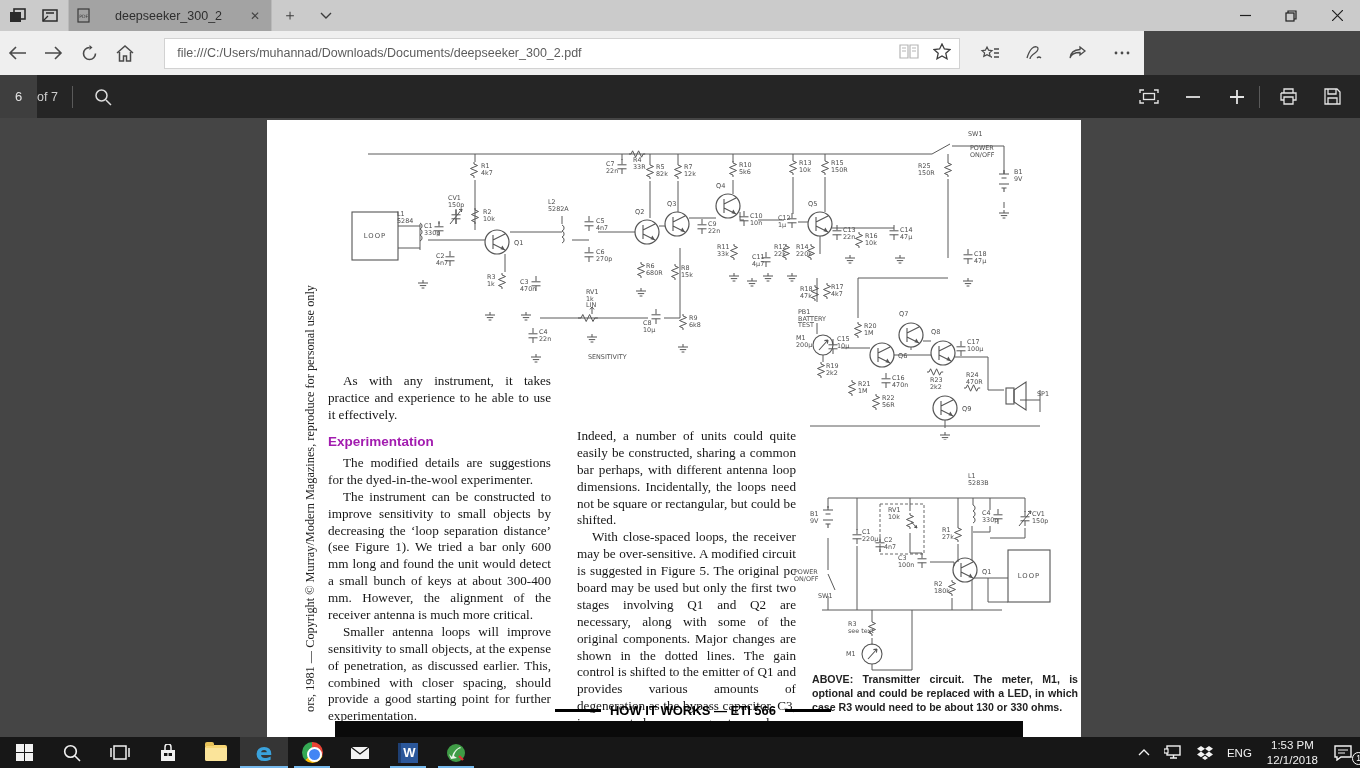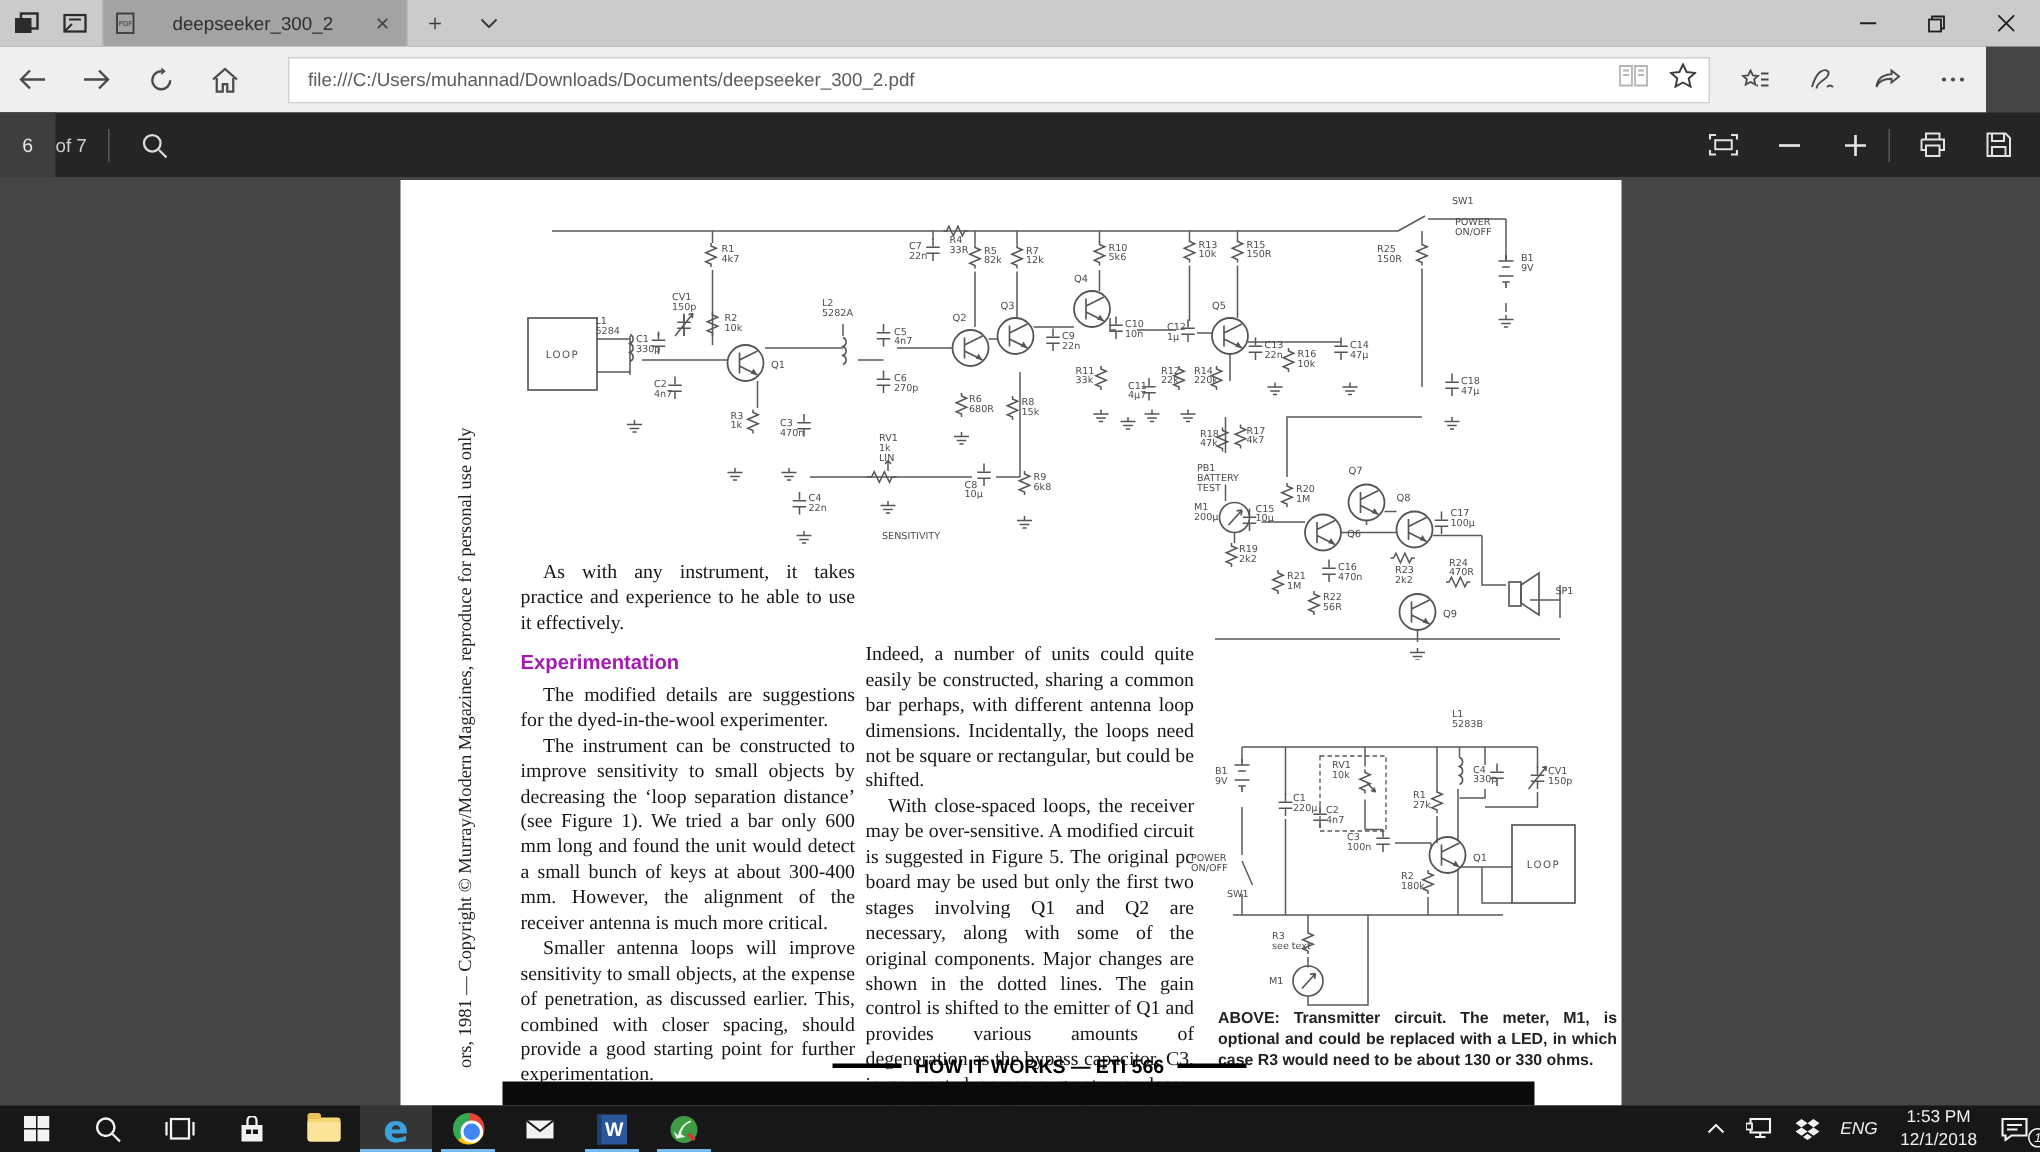--- a/index.html
+++ b/index.html
@@ -10,21 +10,21 @@
   .titlebar { position:absolute; left:0; top:0; width:1360px; height:31px; background:#cbcbcb; display:flex; align-items:stretch; }
   .tb-icon { width:34px; display:flex; align-items:center; justify-content:center; color:#2b2b2b; }
   .tab { width:204px; background:#a3a3a3; border-left:1px solid #b9b9b9; border-right:1px solid #b9b9b9; display:flex; align-items:center; padding:0 8px; gap:25px; }
   .tab-title { font-size:12.5px; color:#2e2e2e; flex:1; white-space:nowrap; overflow:hidden; }
   .tab-close { color:#444; font-size:12px; padding:0 3px; }
   .newtab, .tablist { width:36px; display:flex; align-items:center; justify-content:center; color:#3c3c3c; font-size:15px; }
   .wincontrols { margin-left:auto; display:flex; }
   .winbtn { width:46px; display:flex; align-items:center; justify-content:center; color:#1f1f1f; }
 
   
-  .navbar { position:absolute; left:0; top:31px; width:1324px; height:44px; background:#efefef; display:flex; align-items:center; }
+  .navbar { position:absolute; left:0; top:31px; width:1144px; height:44px; background:#efefef; display:flex; align-items:center; }
   .nav-btn { width:44px; display:flex; align-items:center; justify-content:center; color:#4a4a4a; }
   .urlbox { position:relative; width:973px; height:31px; margin-left:21px; background:#ffffff; border:1px solid #d2d2d2; display:flex; align-items:center; padding:0 8px 0 12px; }
   .urltext { font-size:12.5px; color:#5c5c5c; flex:1; white-space:nowrap; overflow:hidden; }
   .url-icons { display:flex; gap:14px; align-items:center; }
   .right-icons { display:flex; margin-left:8px; }
   .right-icons .nav-btn { width:44px; }
 
   
   .pdfbar { position:absolute; left:0; top:75px; width:1360px; height:43px; background:#252525; display:flex; align-items:center; color:#e4e4e4; }
   .pageind { width:37px; height:43px; background:#3e3e3e; display:flex; align-items:center; justify-content:center; font-size:13px; }
@@ -36,21 +36,21 @@
   
   .content { position:absolute; left:0; top:118px; width:1360px; height:619px; background:#454545; overflow:hidden; }
   .pdfpage { position:absolute; left:267px; top:2px; width:814px; height:640px; background:#ffffff; }
 
   .sideways { position:absolute; left:36px; top:592px; transform:rotate(-90deg); transform-origin:0 0; width:475px; font-family:"Liberation Serif",serif; font-size:12.3px; color:#222; white-space:nowrap; }
 
   .col { position:absolute; font-family:"Liberation Serif",serif; font-size:13.2px; line-height:1.28; color:#161616; text-align:justify; }
   .col p.ind { text-indent:15px; }
   .col h3 { font-family:Liberation Sans, sans-serif; font-size:13.5px; margin:9px 0 5px 0; color:#a21caf; }
   .col p { margin:0; }
-  .leftcol { left:80px; top:253px; width:223px; }
+  .leftcol { left:61px; top:253px; width:223px; }
   .midcol { left:310px; top:308px; width:219px; }
   .caption { position:absolute; font-family:"Liberation Sans",sans-serif; font-weight:bold; font-size:10.6px; line-height:1.32; color:#222; text-align:justify; }
   .rx-caption { left:319px; top:247px; width:214px; }
   .tx-caption { left:545px; top:553px; width:266px; }
 
   .footer { position:absolute; left:288px; top:583px; width:276px; display:flex; align-items:center; gap:9px; }
   .footer .rule { height:3px; background:#000; flex:1; }
   .footer .ftext { font-family:"Liberation Sans",sans-serif; font-weight:bold; font-size:13px; color:#000; white-space:nowrap; }
   .blackbar { position:absolute; left:68px; top:601px; width:688px; height:17px; background:#0a0a0a; }
 
@@ -58,21 +58,21 @@
   #rx-svg { left:73px; top:8px; width:720px; height:312px; }
   #tx-svg { left:525px; top:338px; width:285px; height:215px; }
 
   
   .taskbar { position:absolute; left:0; top:737px; width:1360px; height:31px; background:#171717; display:flex; align-items:stretch; z-index:5; }
   .task-cell { width:48px; display:flex; align-items:center; justify-content:center; position:relative; }
   .task-cell.running::after { content:""; position:absolute; left:6px; right:6px; bottom:0; height:2px; background:#76b9ed; }
   .task-cell.active { background:rgba(255,255,255,0.13); }
   .task-cell.active::after { left:0; right:0; }
   .tray { margin-left:auto; display:flex; align-items:center; color:#f2f2f2; }
-  .tray-item { padding:0 7px; display:flex; align-items:center; justify-content:center;font-style:italic; }
+  .tray-item { padding:0 7px; display:flex; align-items:center; justify-content:center; }
   .lang { font-size:11.5px; }
   .clock { text-align:center; font-size:11.5px; line-height:1.25; padding:0 8px; }
   .badge { position:absolute; right:-5px; bottom:-4px; width:13px; height:13px; border:1.5px solid #fff; border-radius:50%; background:#171717; color:#fff; font-size:8.5px; display:flex; align-items:center; justify-content:center; }
   .edge-e { font-size:25px; font-weight:bold; color:#3aa2dc; font-family:"DejaVu Sans",sans-serif; line-height:1; }
   .chrome-ic { width:21px; height:21px; border-radius:50%; background:conic-gradient(#ea4335 0 30%, #fbbc05 30% 62%, #34a853 62% 100%); position:relative; }
   .chrome-ic::after { content:""; position:absolute; left:5px; top:5px; width:11px; height:11px; border-radius:50%; background:#4285f4; border:2px solid #fff; }
   .word-ic { width:20px; height:20px; background:#2b579a; color:#fff; font-weight:bold; font-size:13px; display:flex; align-items:center; justify-content:center; border-left:3px solid #1e3f73; }
   .folder-ic { width:22px; height:16px; background:#f8d775; border-radius:2px; position:relative; }
   .folder-ic::before { content:""; position:absolute; left:0; top:-3px; width:9px; height:4px; background:#e8c35a; border-radius:2px 2px 0 0; }
   .folder-ic::after { content:""; position:absolute; left:0; top:3px; width:22px; height:13px; background:#fbe49a; border-radius:0 0 2px 2px; }

